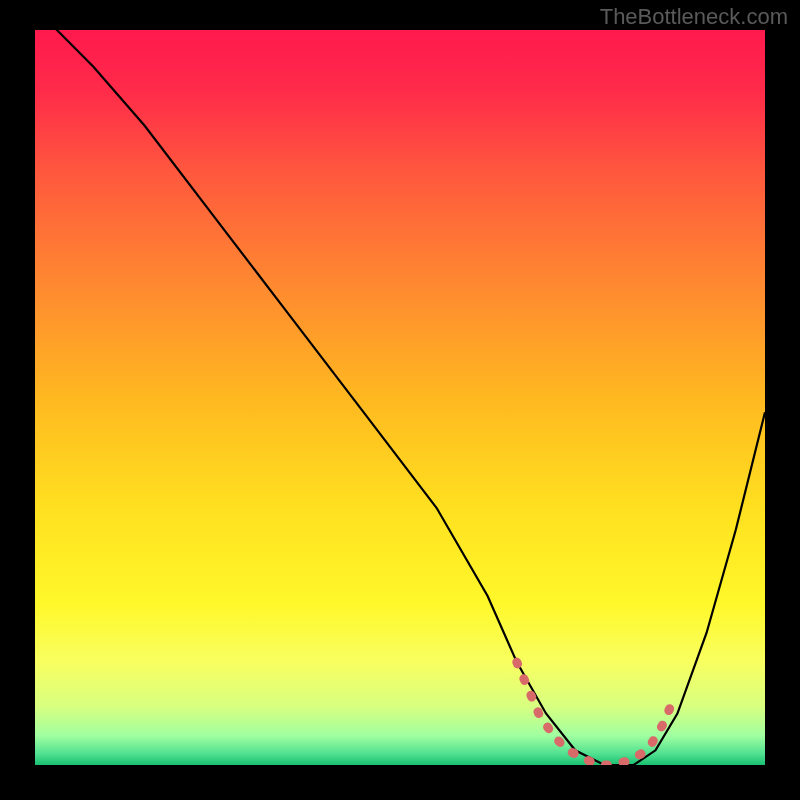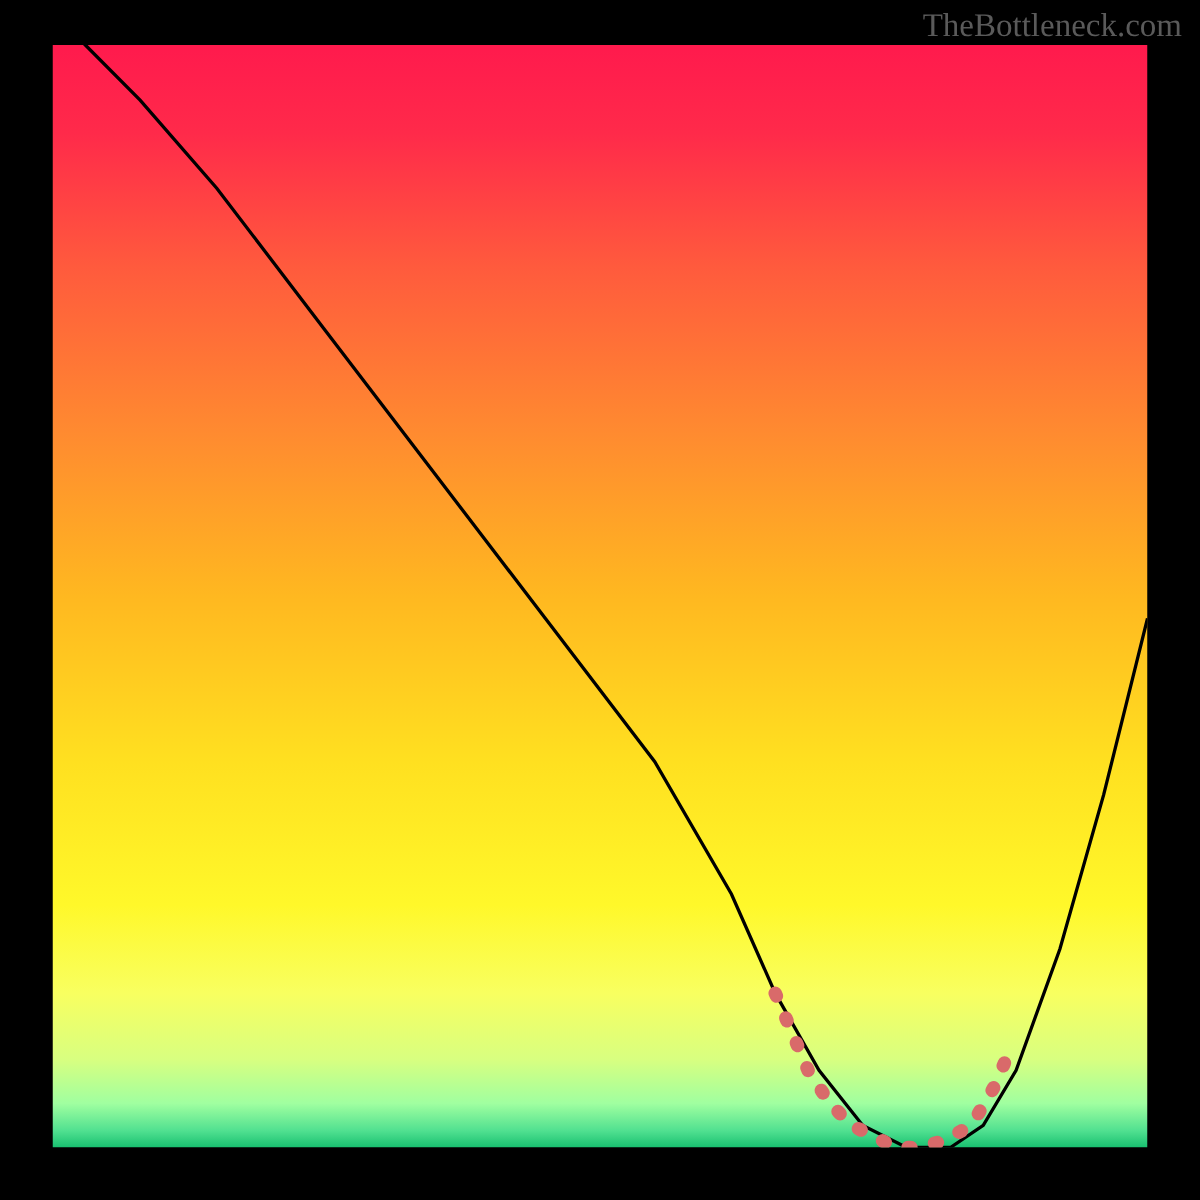--- a/index.html
+++ b/index.html
@@ -1,17 +1,17 @@
 <!DOCTYPE html>
 <html><head>
 <meta charset="utf-8">
 <style>
   * { margin: 0; padding: 0; box-sizing: border-box; }
   body { width: 800px; height: 800px; background: #000; font-family: Arial, sans-serif; overflow: hidden; }
-  .watermark { position: absolute; top: 4px; right: 12px; color: #5a5a5a; font-size: 22px; font-weight: 500; z-index: 10; font-family: Liberation Serif, serif; }
+  .watermark { position: absolute; top: 4px; right: 12px; color: #5a5a5a; font-size: 22px; font-weight: 500; z-index: 10; }
   .plot-area { position: absolute; left: 35px; top: 30px; width: 730px; height: 735px; }
   .gradient-bg { position: absolute; left: 0; top: 0; width: 100%; height: 100%; }
   svg.curve { position: absolute; left: 0; top: 0; width: 100%; height: 100%; }
 </style>
 </head>
 <body>
 
 <div class="watermark">TheBottleneck.com</div>
 
 <div class="plot-area">

